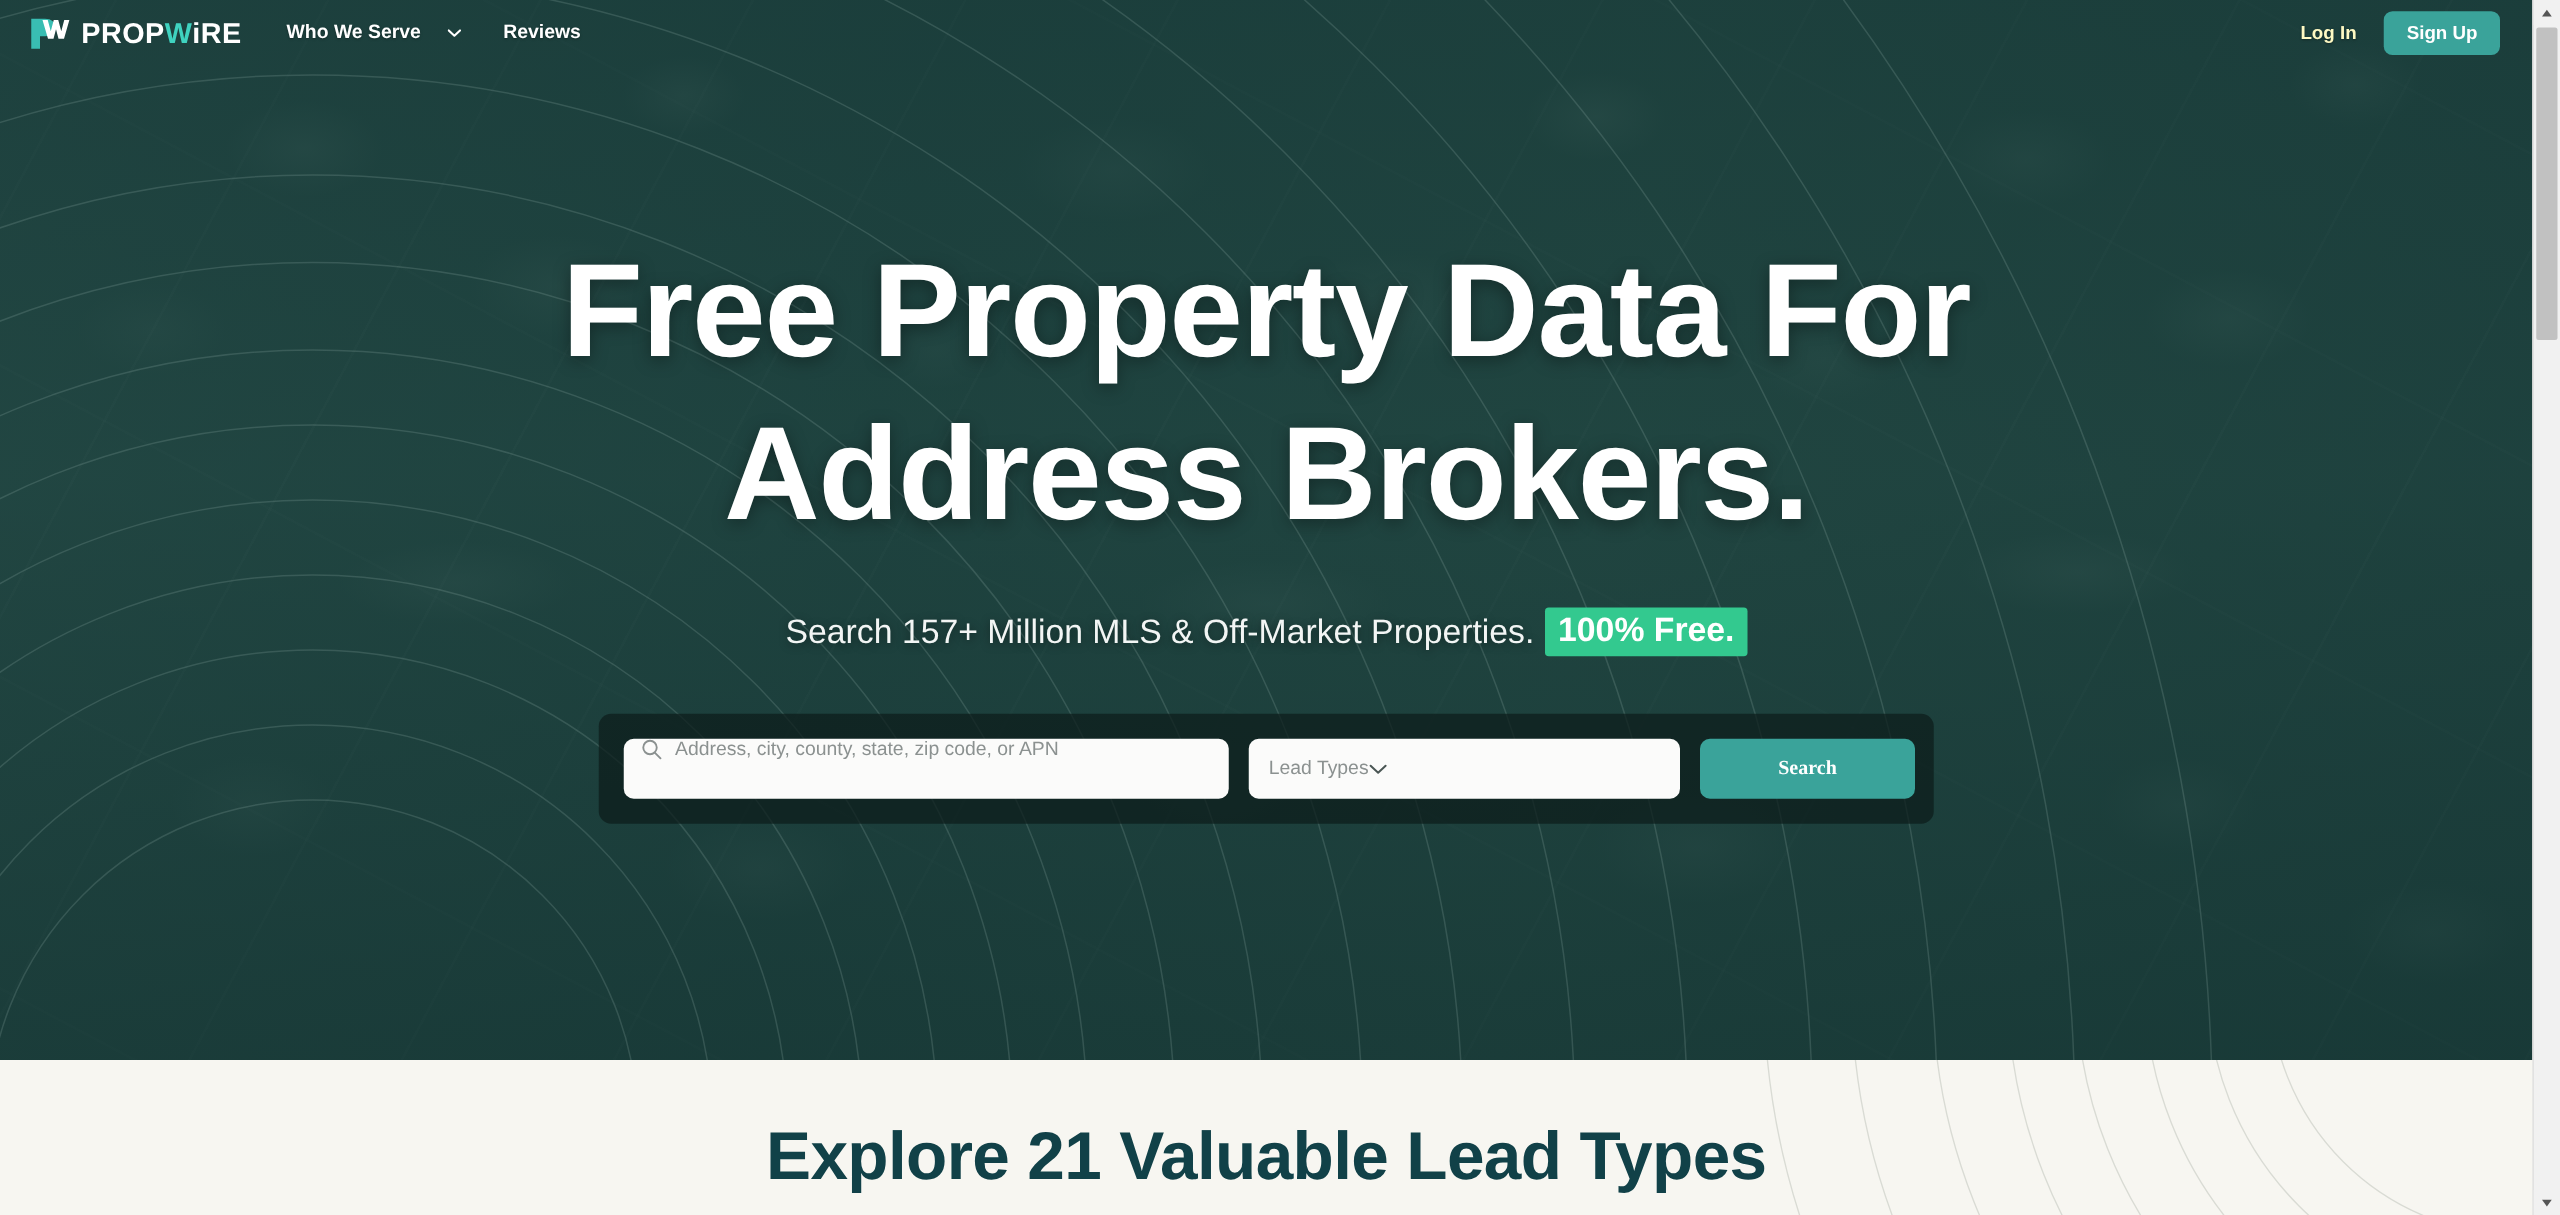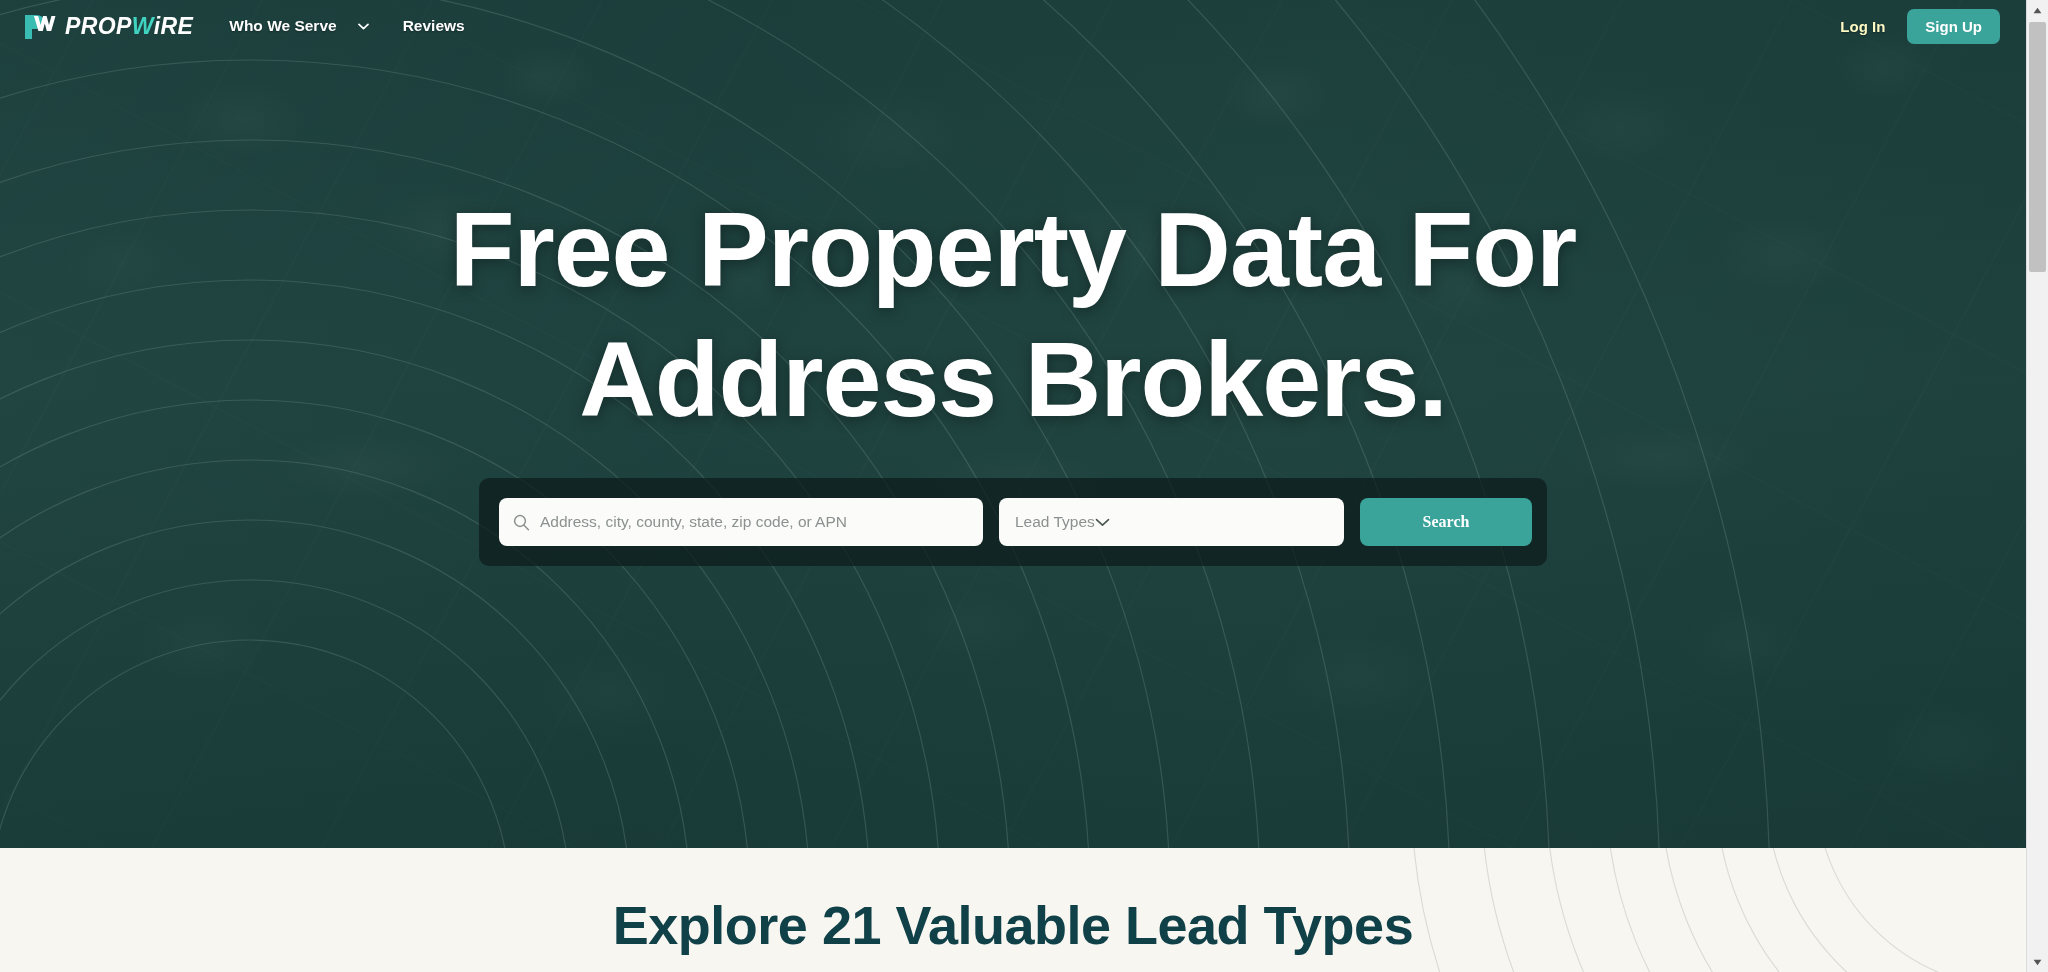--- a/index.html
+++ b/index.html
@@ -106,21 +106,20 @@
     display: flex;
     align-items: center;
     gap: 9px;
     margin-right: 36px;
     cursor: pointer;
   }
   .brand-mark { width: 34px; height: 30px; display: block; }
   .brand-text {
     font-size: 23px;
     font-weight: 800;
-    font-style: italic;
     letter-spacing: .4px;
     color: #ffffff;
     white-space: nowrap;
   }
   .brand-text .accent { color: #3fd3c0; }
 
   .nav-links { display: flex; align-items: center; gap: 34px; }
   .nav-link {
     display: flex;
     align-items: center;
@@ -219,21 +218,21 @@
     gap: 16px;
     pointer-events: auto;
   }
   .search-field {
     flex: 0 0 auto;
     width: 484px;
     height: 48px;
     background: #fbfbfa;
     border-radius: 8px;
     display: flex;
-    align-items: center;
+    align-items: flex-start;
     gap: 10px;
     padding: 0 14px;
     cursor: text;
   }
   .search-ico { width: 17px; height: 17px; flex: 0 0 auto; display: block; }
   .search-field input {
     border: none;
     outline: none;
     background: transparent;
     font-family: inherit;
@@ -403,20 +402,24 @@
 
       </nav>
 
       <div class="hero-content">
 
         <h1 class="headline">
           <span>Free Property Data For</span>
           <span class="line2">Address Brokers.</span>
         </h1>
 
+        <div class="subhead">
+          <span>Search 157+ Million MLS &amp; Off-Market Properties.</span>
+          <span class="hl">100% Free.</span>
+        </div>
 
         <div class="search-wrap">
 
           <div class="search-field">
             <svg class="search-ico" viewBox="0 0 17 17">
               <circle cx="7" cy="7" r="5.4" fill="none" stroke="#8b9190" stroke-width="1.5"></circle>
               <path d="M11 11.3 L15.4 15.7" stroke="#8b9190" stroke-width="1.5" stroke-linecap="round"></path>
             </svg>
             <input type="text" placeholder="Address, city, county, state, zip code, or APN" style="">
           </div>

